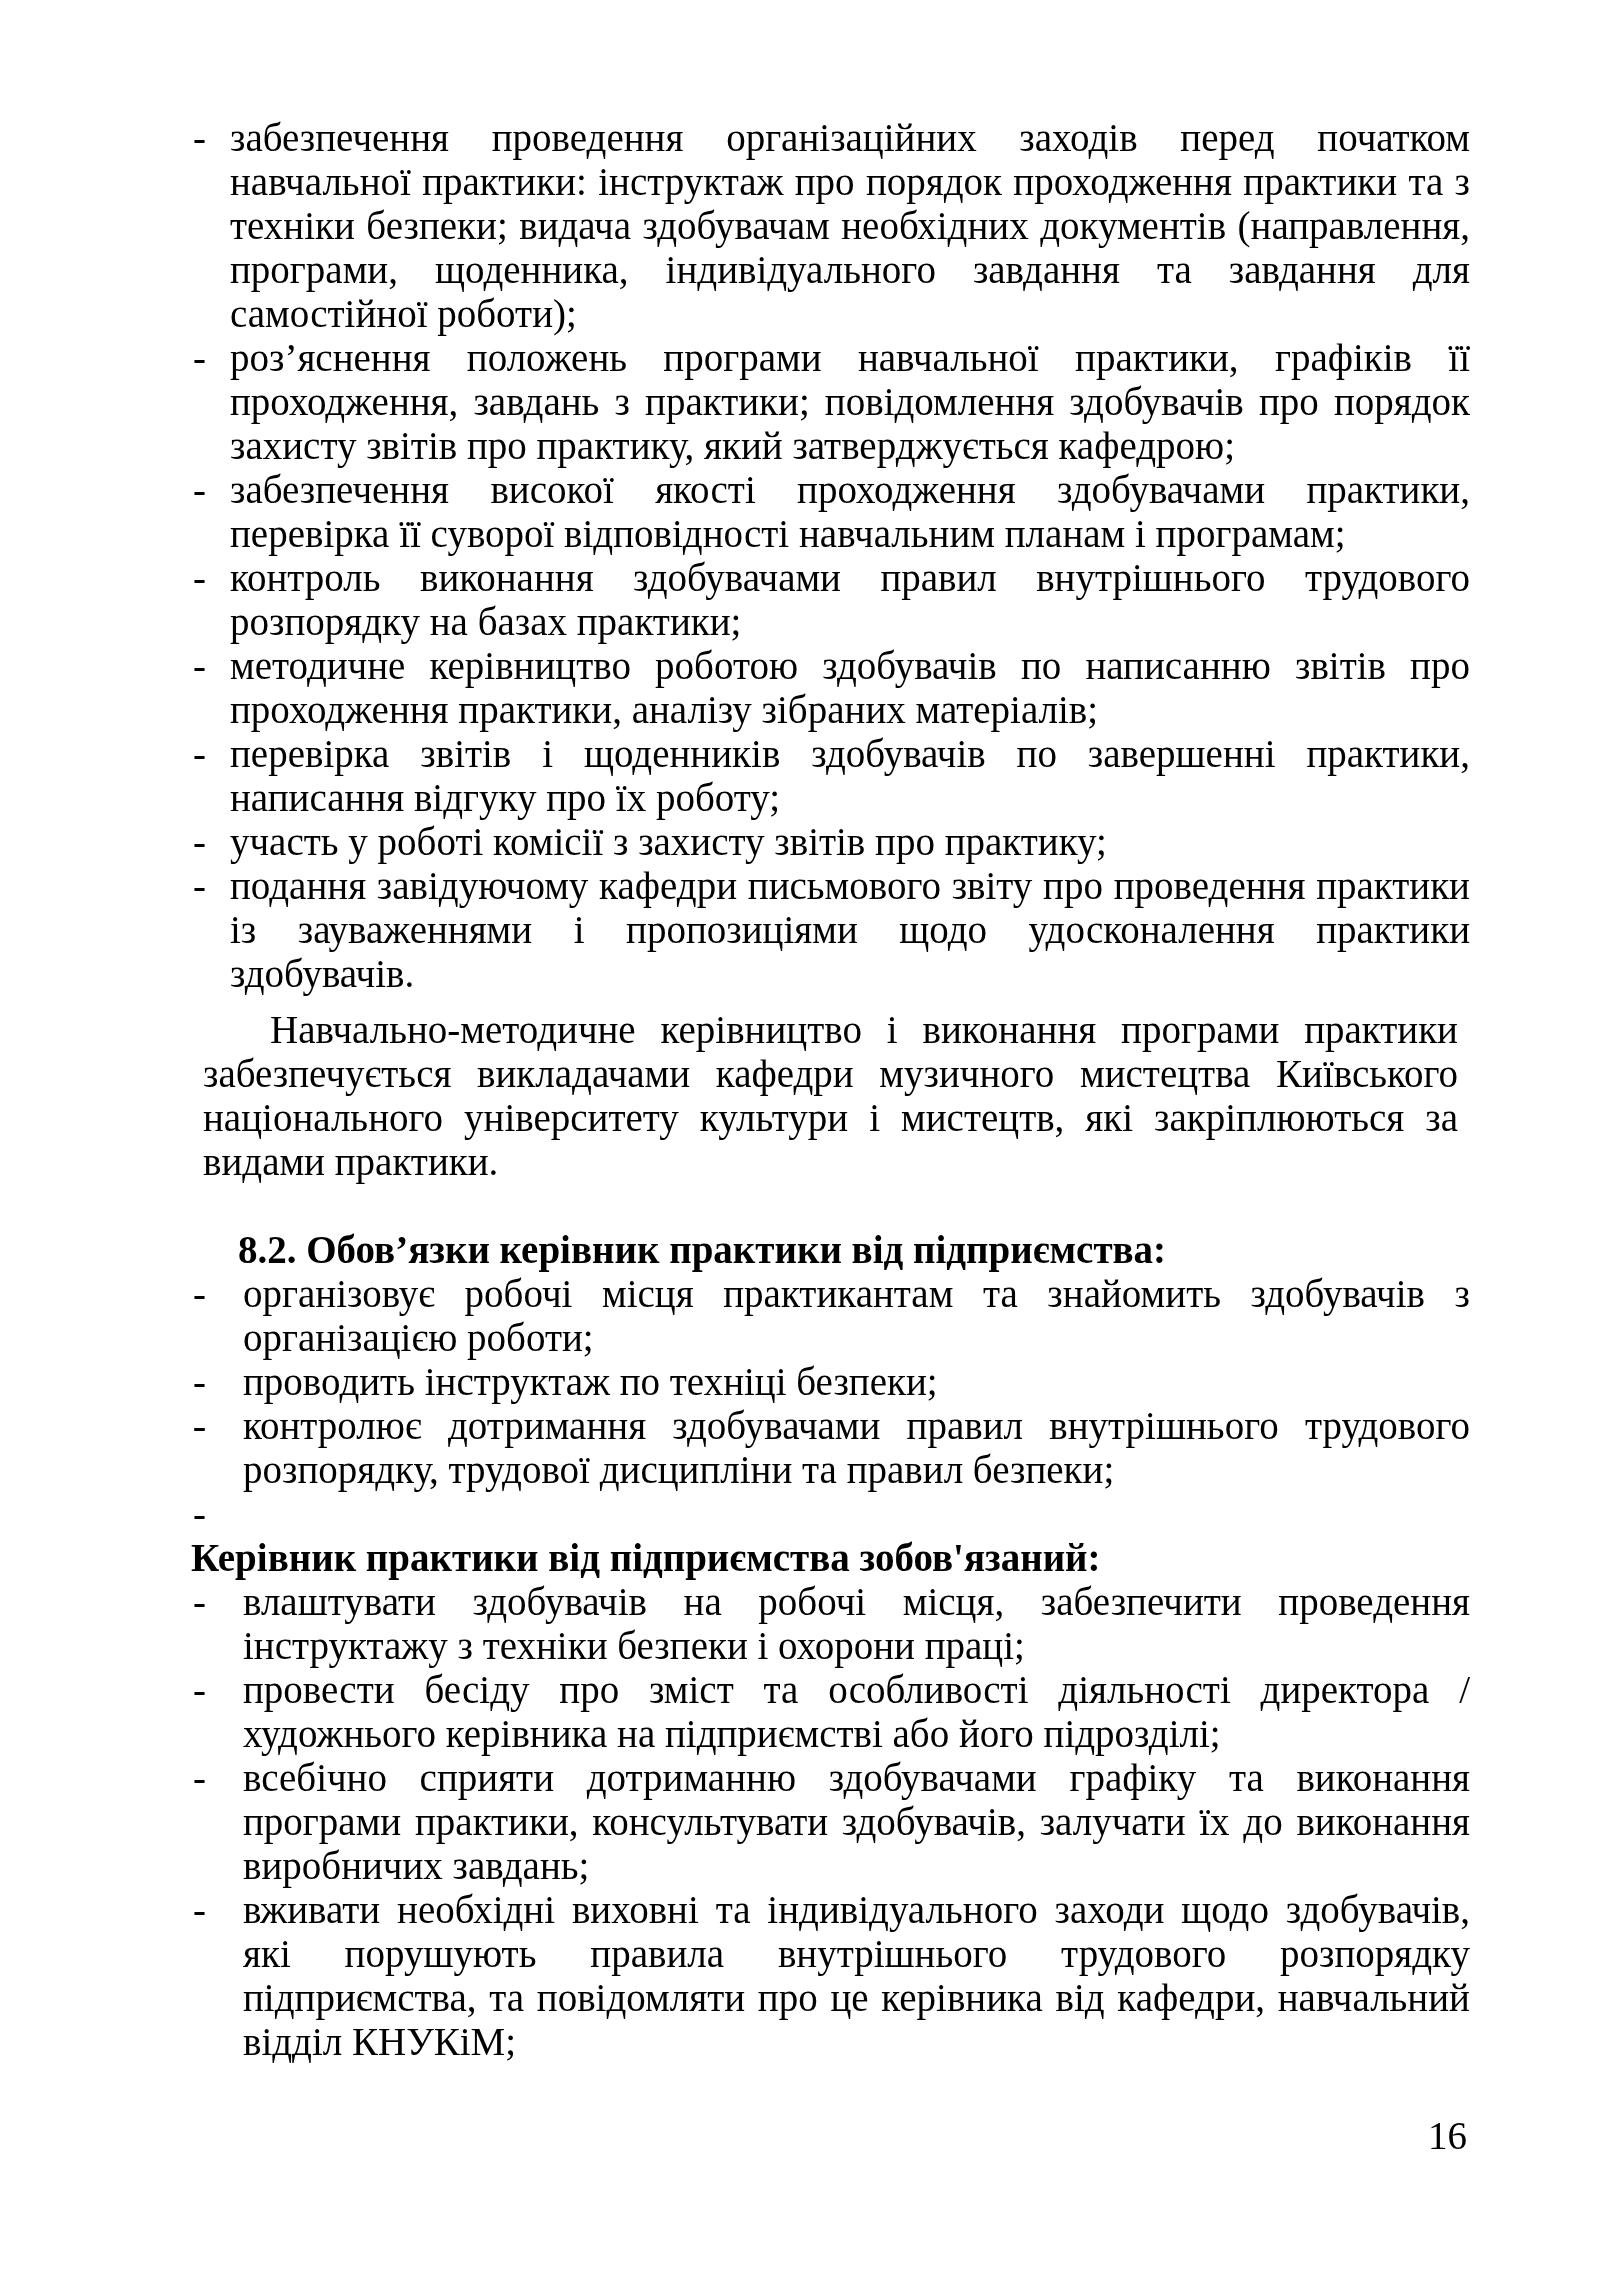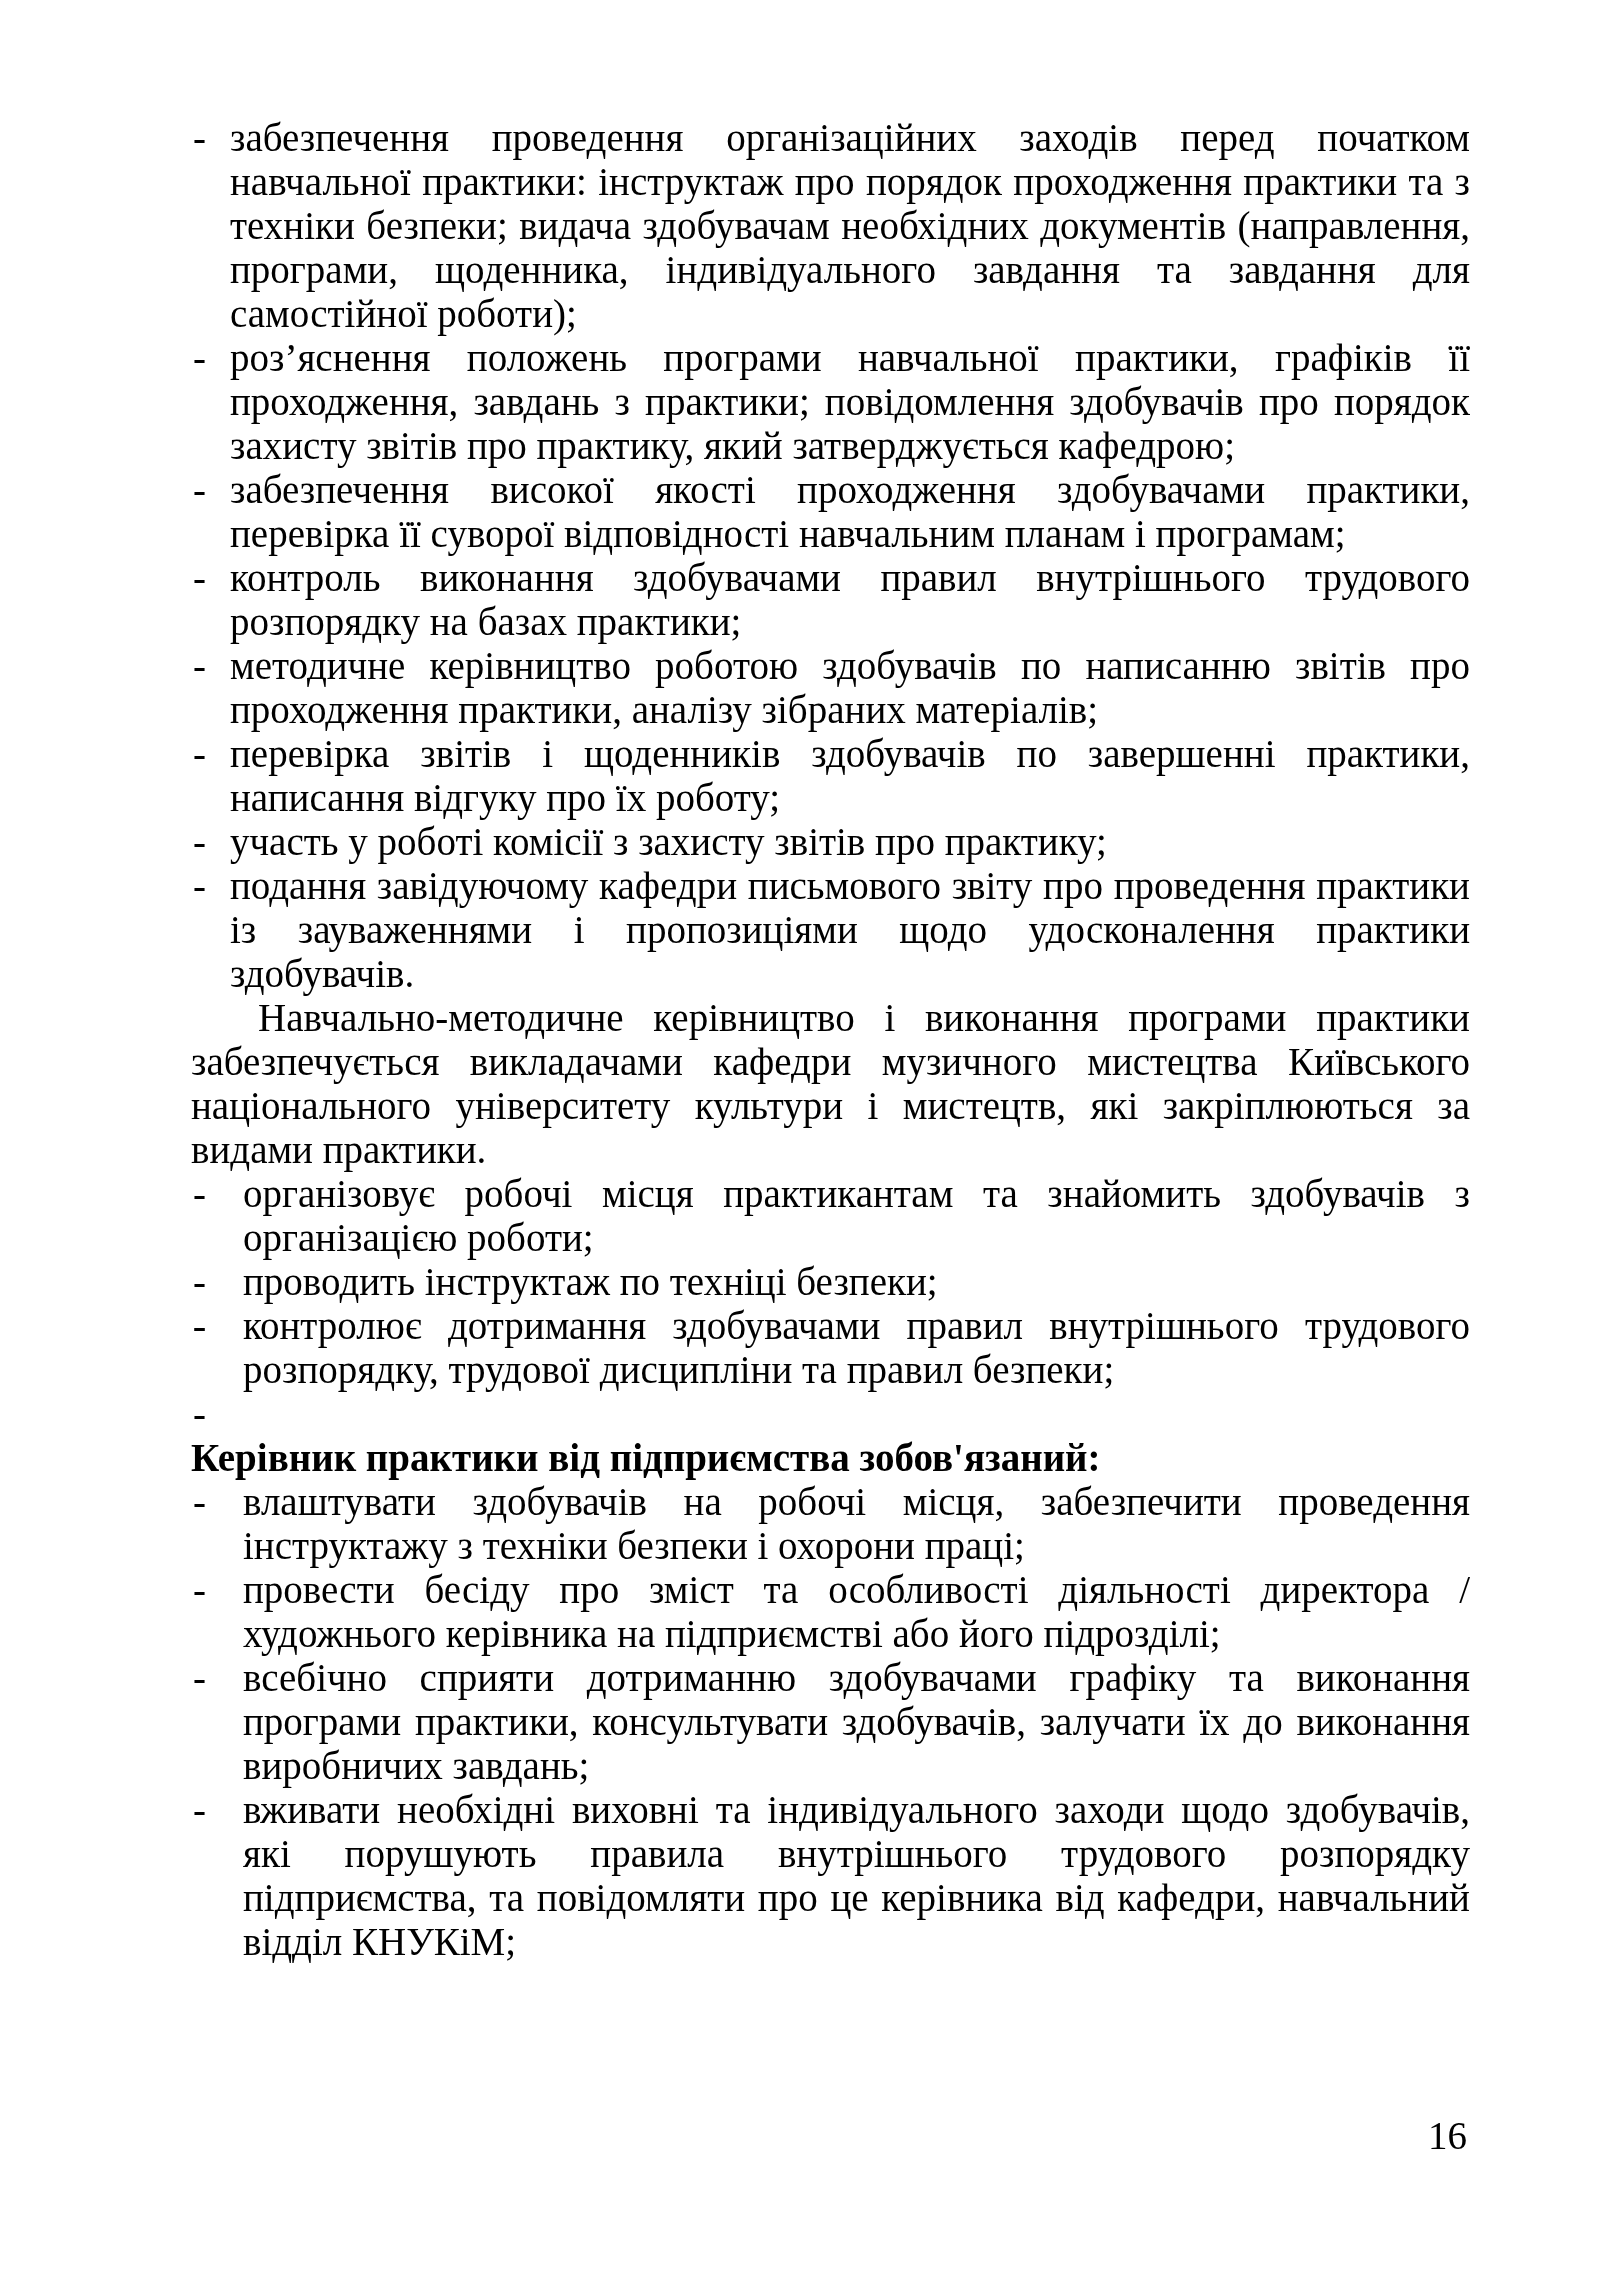--- a/index.html
+++ b/index.html
@@ -34,21 +34,21 @@
     text-align: justify;
   }
   .li .marker {
     position: absolute;
     left: 2px;
     top: 0;
   }
   .indent-40 { padding-left: 39px; }
   .indent-53 { padding-left: 52px; }
   .para {
-    margin: 0;
+    margin: 12px;
     text-align: justify;
     text-indent: 67px;
   }
   .heading {
     margin: 44px 0 0 0;
     font-weight: bold;
     text-align: left;
   }
   .heading.indented { text-indent: 47px; }
   .page-number {
@@ -94,20 +94,21 @@
         <span>участь у роботі комісії з захисту звітів про практику;</span>
       </li>
       <li class="li indent-40">
         <span class="marker">-</span>
         <span>подання завідуючому кафедри письмового звіту про проведення практики із зауваженнями і пропозиціями щодо удосконалення практики здобувачів.</span>
       </li>
     </ul>
 
     <p class="para">Навчально-методичне керівництво і виконання програми практики забезпечується викладачами кафедри музичного мистецтва Київського національного університету культури і мистецтв, які закріплюються за видами практики.</p>
 
+    <p class="heading indented">8.2. Обов’язки керівник практики від підприємства:</p>
 
     <ul class="dash-list">
       <li class="li indent-53">
         <span class="marker">-</span>
         <span>організовує робочі місця практикантам та знайомить здобувачів з організацією роботи;</span>
       </li>
       <li class="li indent-53">
         <span class="marker">-</span>
         <span>проводить інструктаж по техніці безпеки;</span>
       </li>

